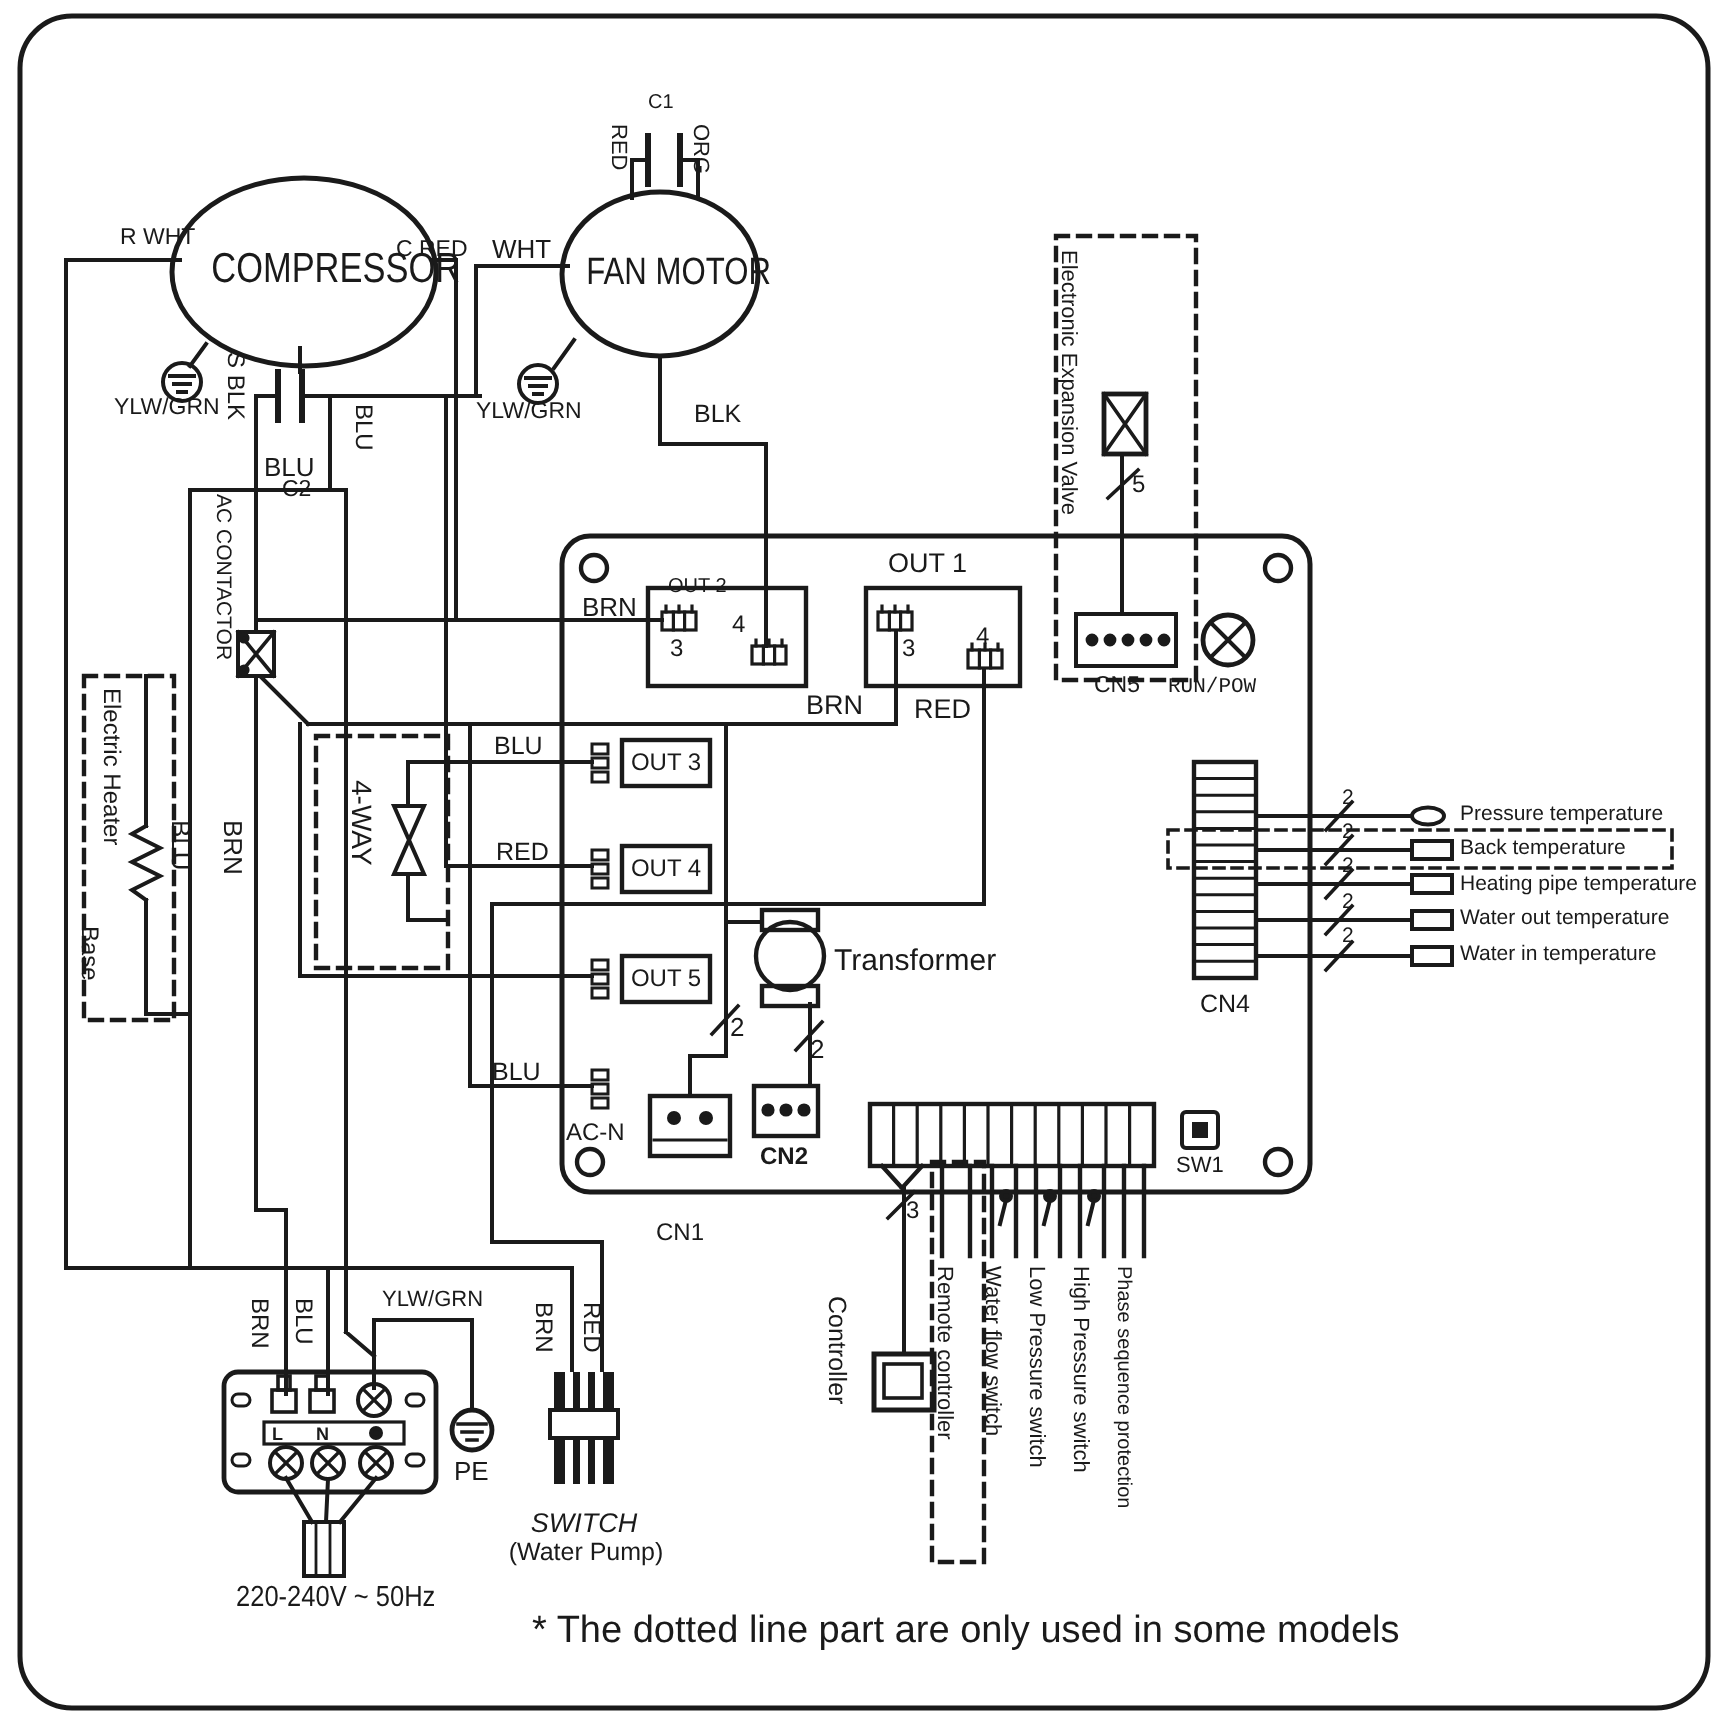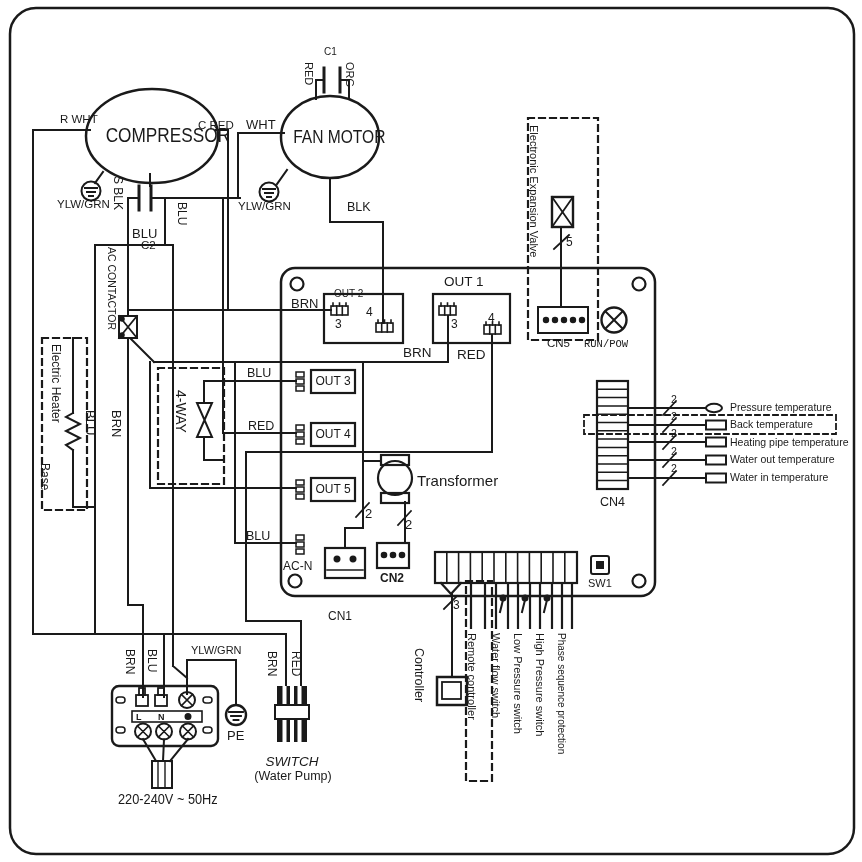--- a/index.html
+++ b/index.html
@@ -368,14 +368,15 @@
 <div class="lbl" style="left:136px;top:713px;font-size:9px;font-weight:bold;">L</div>
 <div class="lbl" style="left:158px;top:713px;font-size:9px;font-weight:bold;">N</div>
 <div class="lbl" style="left:227px;top:729px;font-size:13px;">PE</div>
 <div class="lbl cond2" style="left:118px;top:792px;font-size:14.5px;">220-240V ~ 50Hz</div>
 
 <div class="vlbl" style="left:266px;top:651px;font-size:12px;">BRN</div>
 <div class="vlbl" style="left:290px;top:651px;font-size:12px;">RED</div>
 <div class="lbl ctr" style="left:252px;top:755px;width:80px;font-size:13.5px;font-style:italic;">SWITCH</div>
 <div class="lbl ctr" style="left:247px;top:770px;width:92px;font-size:12.5px;">(Water Pump)</div>
 
+<div class="lbl" style="left:266px;top:806px;font-size:19px;">* The dotted line part are only used in some models</div>
 
 </div>
 
 </body></html>

